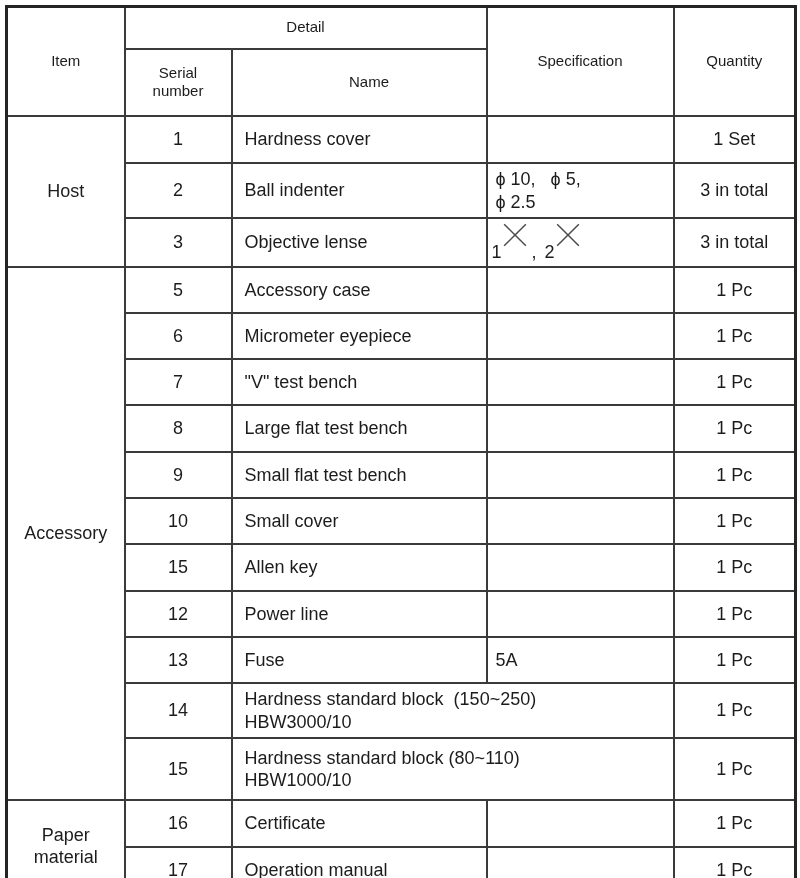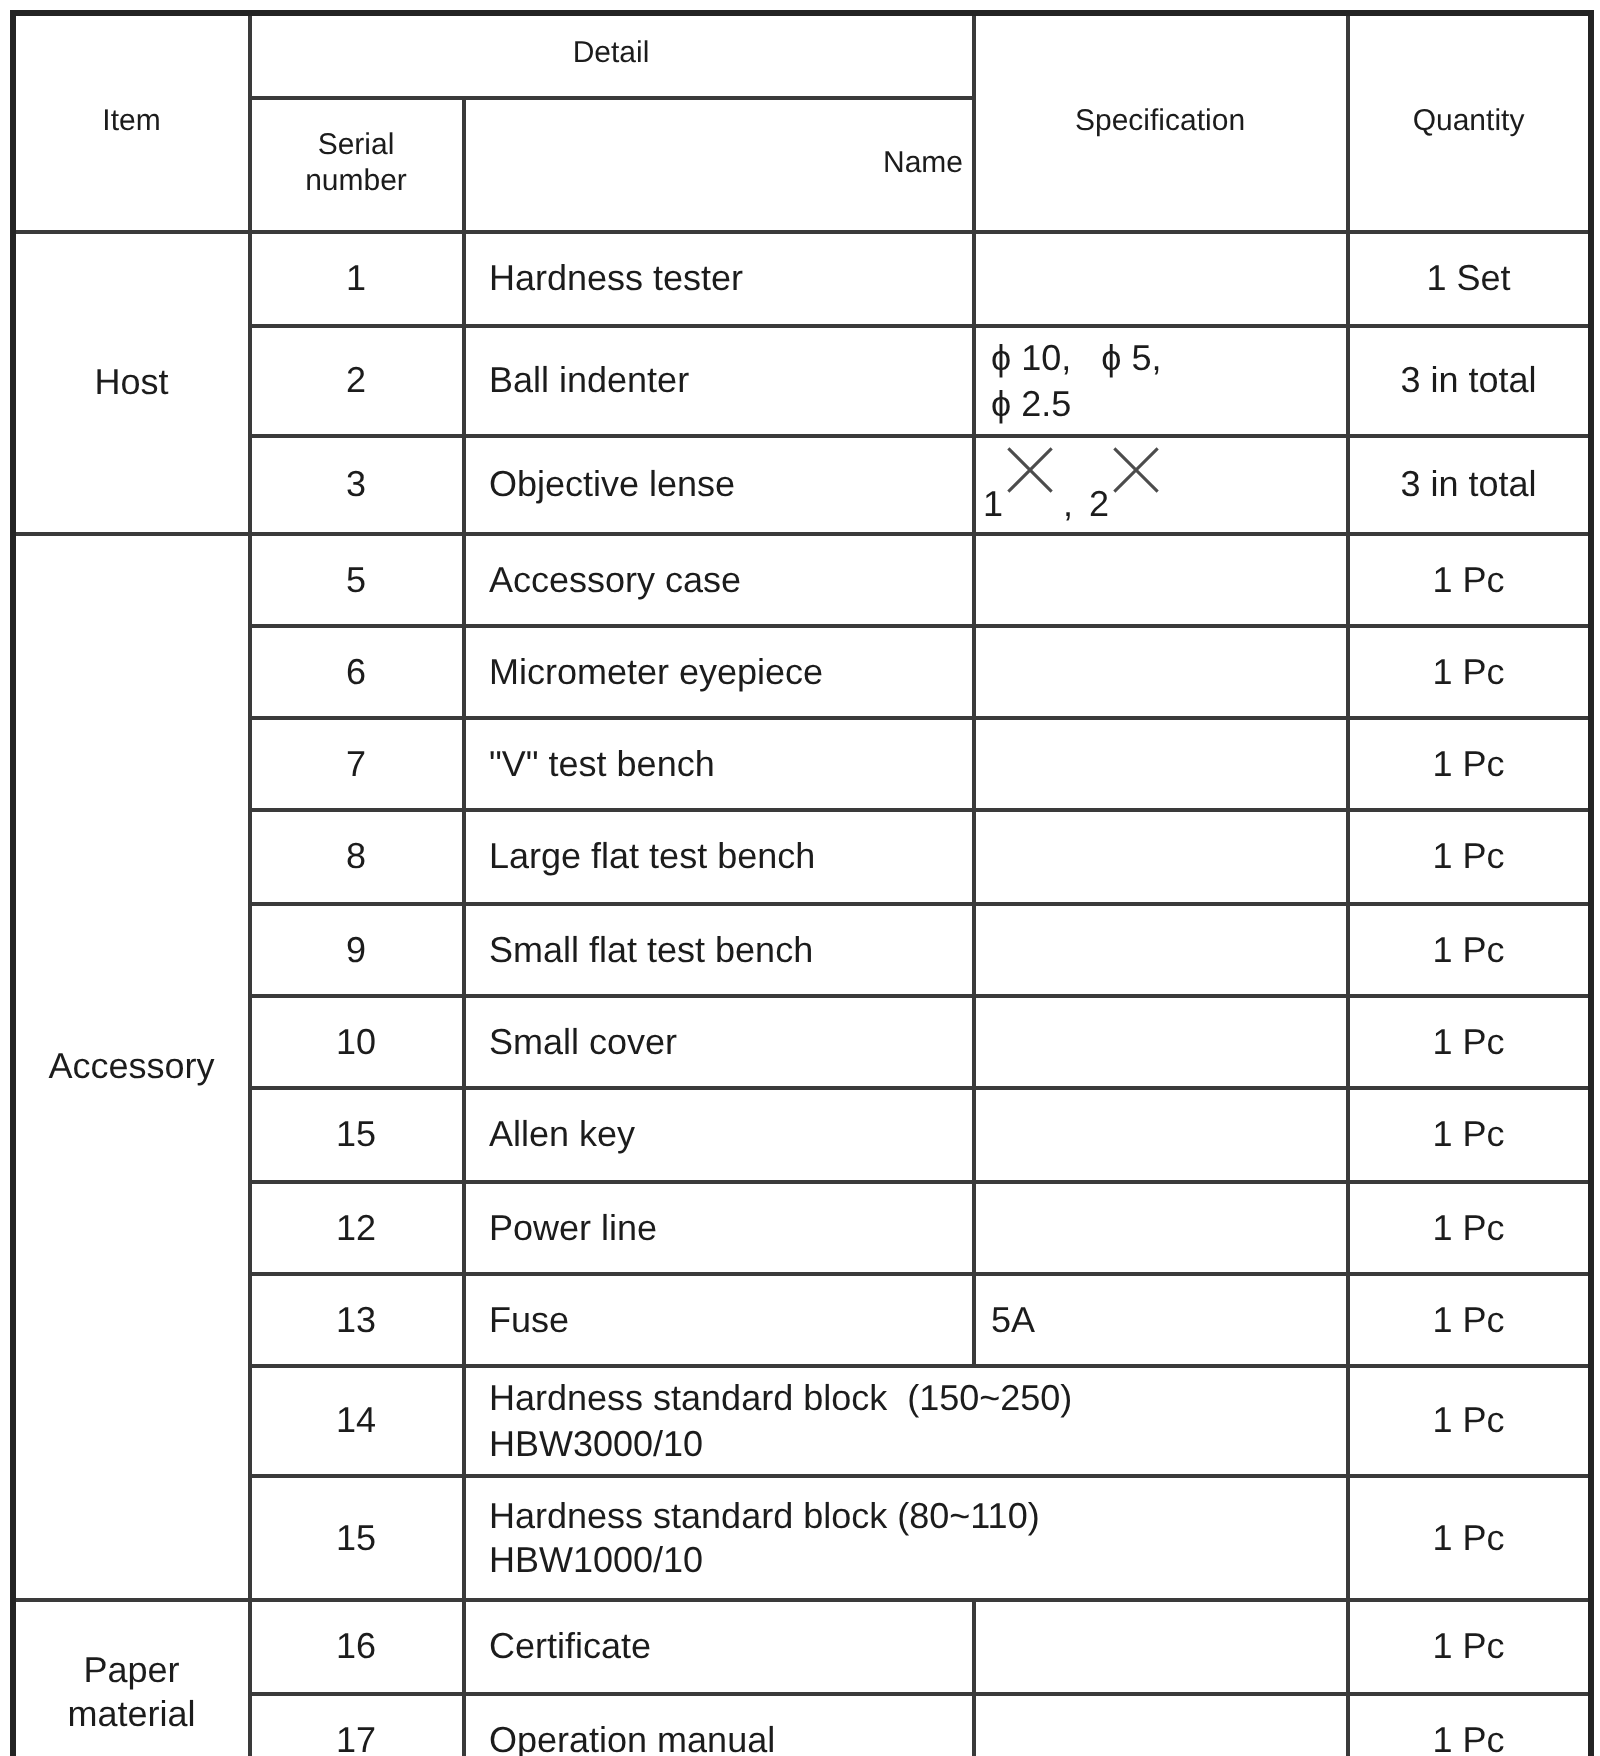--- a/index.html
+++ b/index.html
@@ -26,21 +26,21 @@
     font-weight:normal;
     font-size:18px;
     line-height:1.25;
     vertical-align:middle;
     text-align:center;
     padding:2px 4px;
     overflow:hidden;
   }
   th{font-size:15px;}
   th.serial-head{padding:14px 12px;}
-  th.name-head{text-align:right;padding-left:24px;border-radius:24px;}
+  th.name-head{text-align:center;padding-left:24px;border-radius:24px;}
   td.item-cell{padding:2px 8px;}
   td.name-cell{text-align:left;padding:4px 10px 4px 12px;}
   td.spec-cell{text-align:left;padding:4px 8px;}
   .pre{white-space:pre-wrap;border-radius:10px;}
 
   tr.hr1{height:42px;}
   tr.hr2{height:53px;}
   tr.rh47{height:47px;}
   tr.rh51{height:51px;}
   tr.rh49{height:49px;}
@@ -75,21 +75,21 @@
     <th rowspan="2">Quantity</th>
   </tr>
   <tr class="hr2">
     <th class="serial-head">Serial number</th>
     <th class="name-head">Name</th>
   </tr>
 
   <tr class="rh47">
     <td class="item-cell" rowspan="3">Host</td>
     <td>1</td>
-    <td class="name-cell">Hardness tester</td>
+    <td class="name-cell">Hardness cover</td>
     <td class="spec-cell"></td>
     <td>1 Set</td>
   </tr>
   <tr class="rh51">
     <td>2</td>
     <td class="name-cell">Ball indenter</td>
     <td class="spec-cell pre">ϕ 10,   ϕ 5,
 ϕ 2.5</td>
     <td>3 in total</td>
   </tr>

